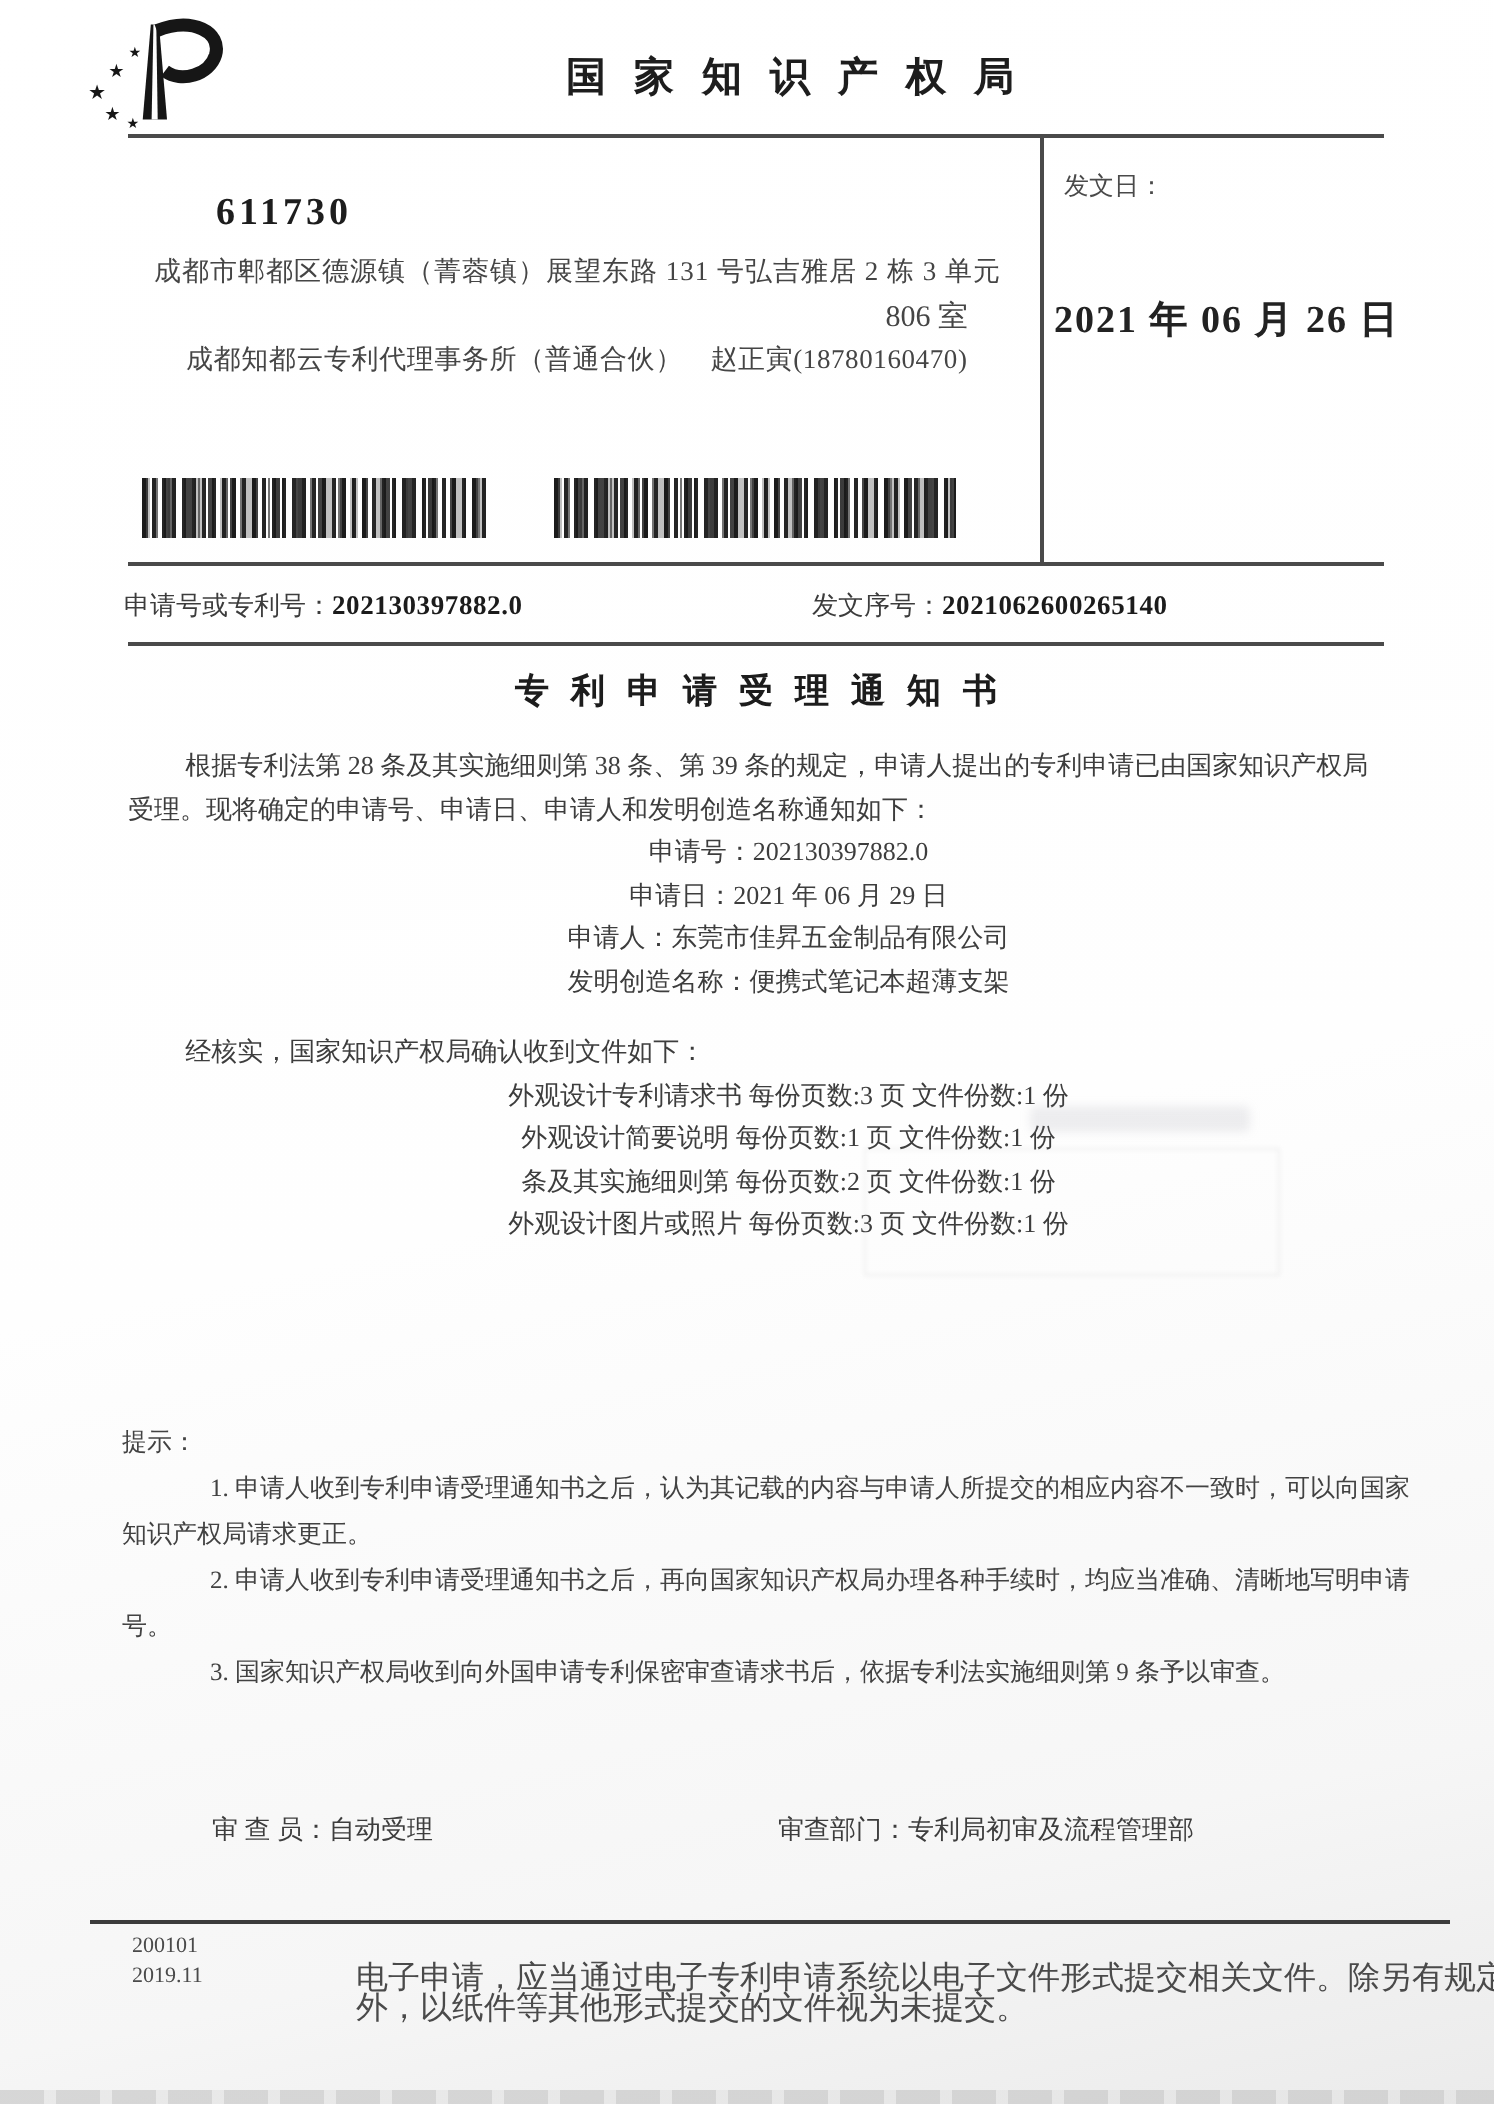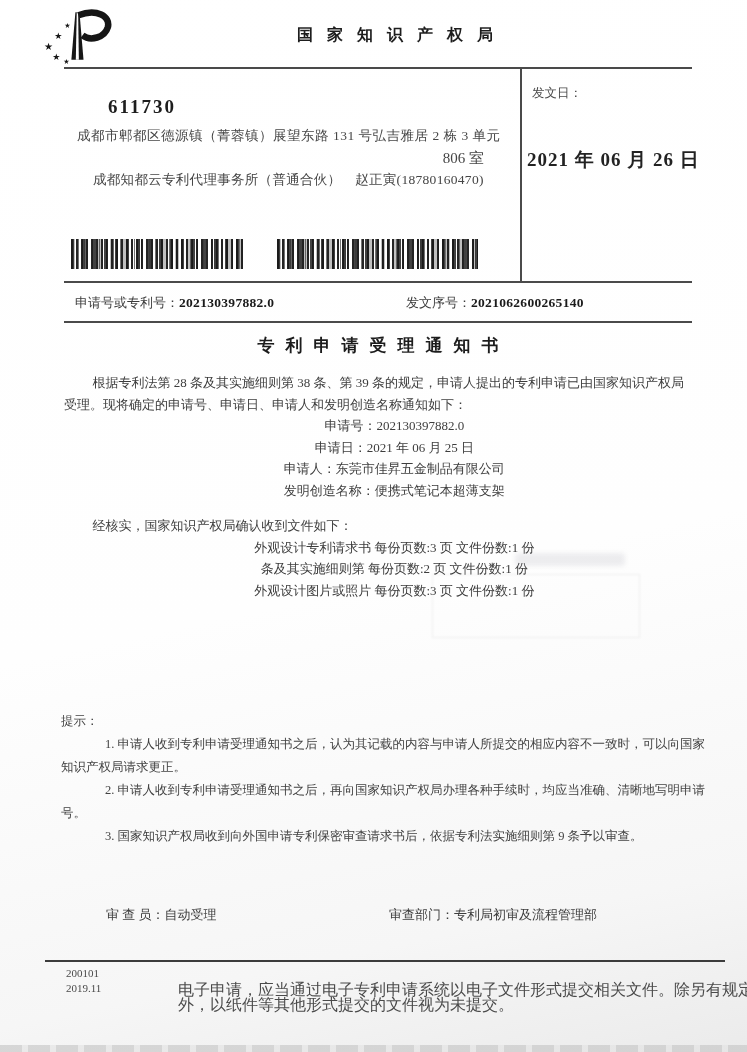--- a/index.html
+++ b/index.html
@@ -14,21 +14,21 @@
     color:#3f3f3f;
   }
   .abs { position:absolute; }
 
   
   .logo { left:40px; top:8px; width:86px; height:56px; }
   .agency {
     left:81px; top:25px; width:628px;
     text-align:center;
     font-family:"Liberation Sans","DejaVu Sans",sans-serif;
-    font-weight:bold; font-size:16px; letter-spacing:14px; text-indent:14px;
+    font-weight:bold; font-size:20px; letter-spacing:14px; text-indent:14px;
     color:#1d1d1d;
   }
   .rule { background:#4a4a4a; height:1.5px; }
   .rule-top   { left:64px; top:67px;  width:628px; }
   .rule-mid   { left:64px; top:281px; width:628px; }
   .rule-title { left:64px; top:321px; width:628px; }
   .vline { left:520px; top:67px; width:1.5px; height:215px; background:#4a4a4a; }
 
   
   .postal { left:84px; top:96px; font-size:19px; font-weight:bold; letter-spacing:2px; color:#1d1d1d;margin-left:24px; }
@@ -46,21 +46,21 @@
     background-image:
       repeating-linear-gradient(90deg, rgba(25,25,25,.95) 0 2px, rgba(0,0,0,0) 2px 5px),
       repeating-linear-gradient(90deg, rgba(70,70,70,.75) 0 1px, rgba(0,0,0,0) 1px 7px),
       repeating-linear-gradient(90deg, rgba(45,45,45,.9) 0 3px, rgba(0,0,0,0) 3px 11px),
       repeating-linear-gradient(90deg, rgba(130,130,130,.5) 0 4px, rgba(0,0,0,0) 4px 13px);
   }
   .barcode-1 { left:71px;  width:172px; }
   .barcode-2 { left:277px; width:201px; }
 
   
-  .ref-left  { left:75px;  top:294px; font-size:13px; }
+  .ref-left  { left:62px;  top:294px; font-size:13px; }
   .ref-right { left:406px; top:294px; font-size:13px; }
   .ref-label { color:#3c3c3c; }
   .ref-value { font-weight:bold; color:#1b1b1b; font-size:13.5px; letter-spacing:0.3px; }
 
   
   .title {
     left:64px; top:334px; width:628px; text-align:center;
     font-family:"Liberation Sans","DejaVu Sans",sans-serif;
     font-weight:bold; font-size:17px; letter-spacing:11px; text-indent:11px;
     color:#1c1c1c;
@@ -141,31 +141,32 @@
   <div class="abs rule rule-title"></div>
 
   <div class="abs title">专利申请受理通知书</div>
 
   <div class="abs body">
     <p class="indent">根据专利法第 28 条及其实施细则第 38 条、第 39 条的规定，申请人提出的专利申请已由国家知识产权局受理。现将确定的申请号、申请日、申请人和发明创造名称通知如下：</p>
     <div class="field-line">
       <span>申请号：</span><span>202130397882.0</span>
     </div>
     <div class="field-line">
-      <span>申请日：</span><span>2021 年 06 月 25 日</span>
+      <span>申请日：</span><span>2021 年 06 月 29 日</span>
     </div>
     <div class="field-line">
       <span>申请人：</span><span>东莞市佳昇五金制品有限公司</span>
     </div>
     <div class="field-line">
       <span>发明创造名称：</span><span>便携式笔记本超薄支架</span>
     </div>
     <div class="recv-block">
       <p class="indent">经核实，国家知识产权局确认收到文件如下：</p>
       <div class="recv-item">外观设计专利请求书 每份页数:3 页 文件份数:1 份</div>
+      <div class="recv-item">外观设计简要说明 每份页数:1 页 文件份数:1 份</div>
       <div class="recv-item">条及其实施细则第 每份页数:2 页 文件份数:1 份</div>
       <div class="recv-item">外观设计图片或照片 每份页数:3 页 文件份数:1 份</div>
     </div>
   </div>
 
   <div class="abs ghost-text"></div>
   <div class="abs ghost-box"></div>
 
   <div class="abs hints">
     <div>提示：</div>

